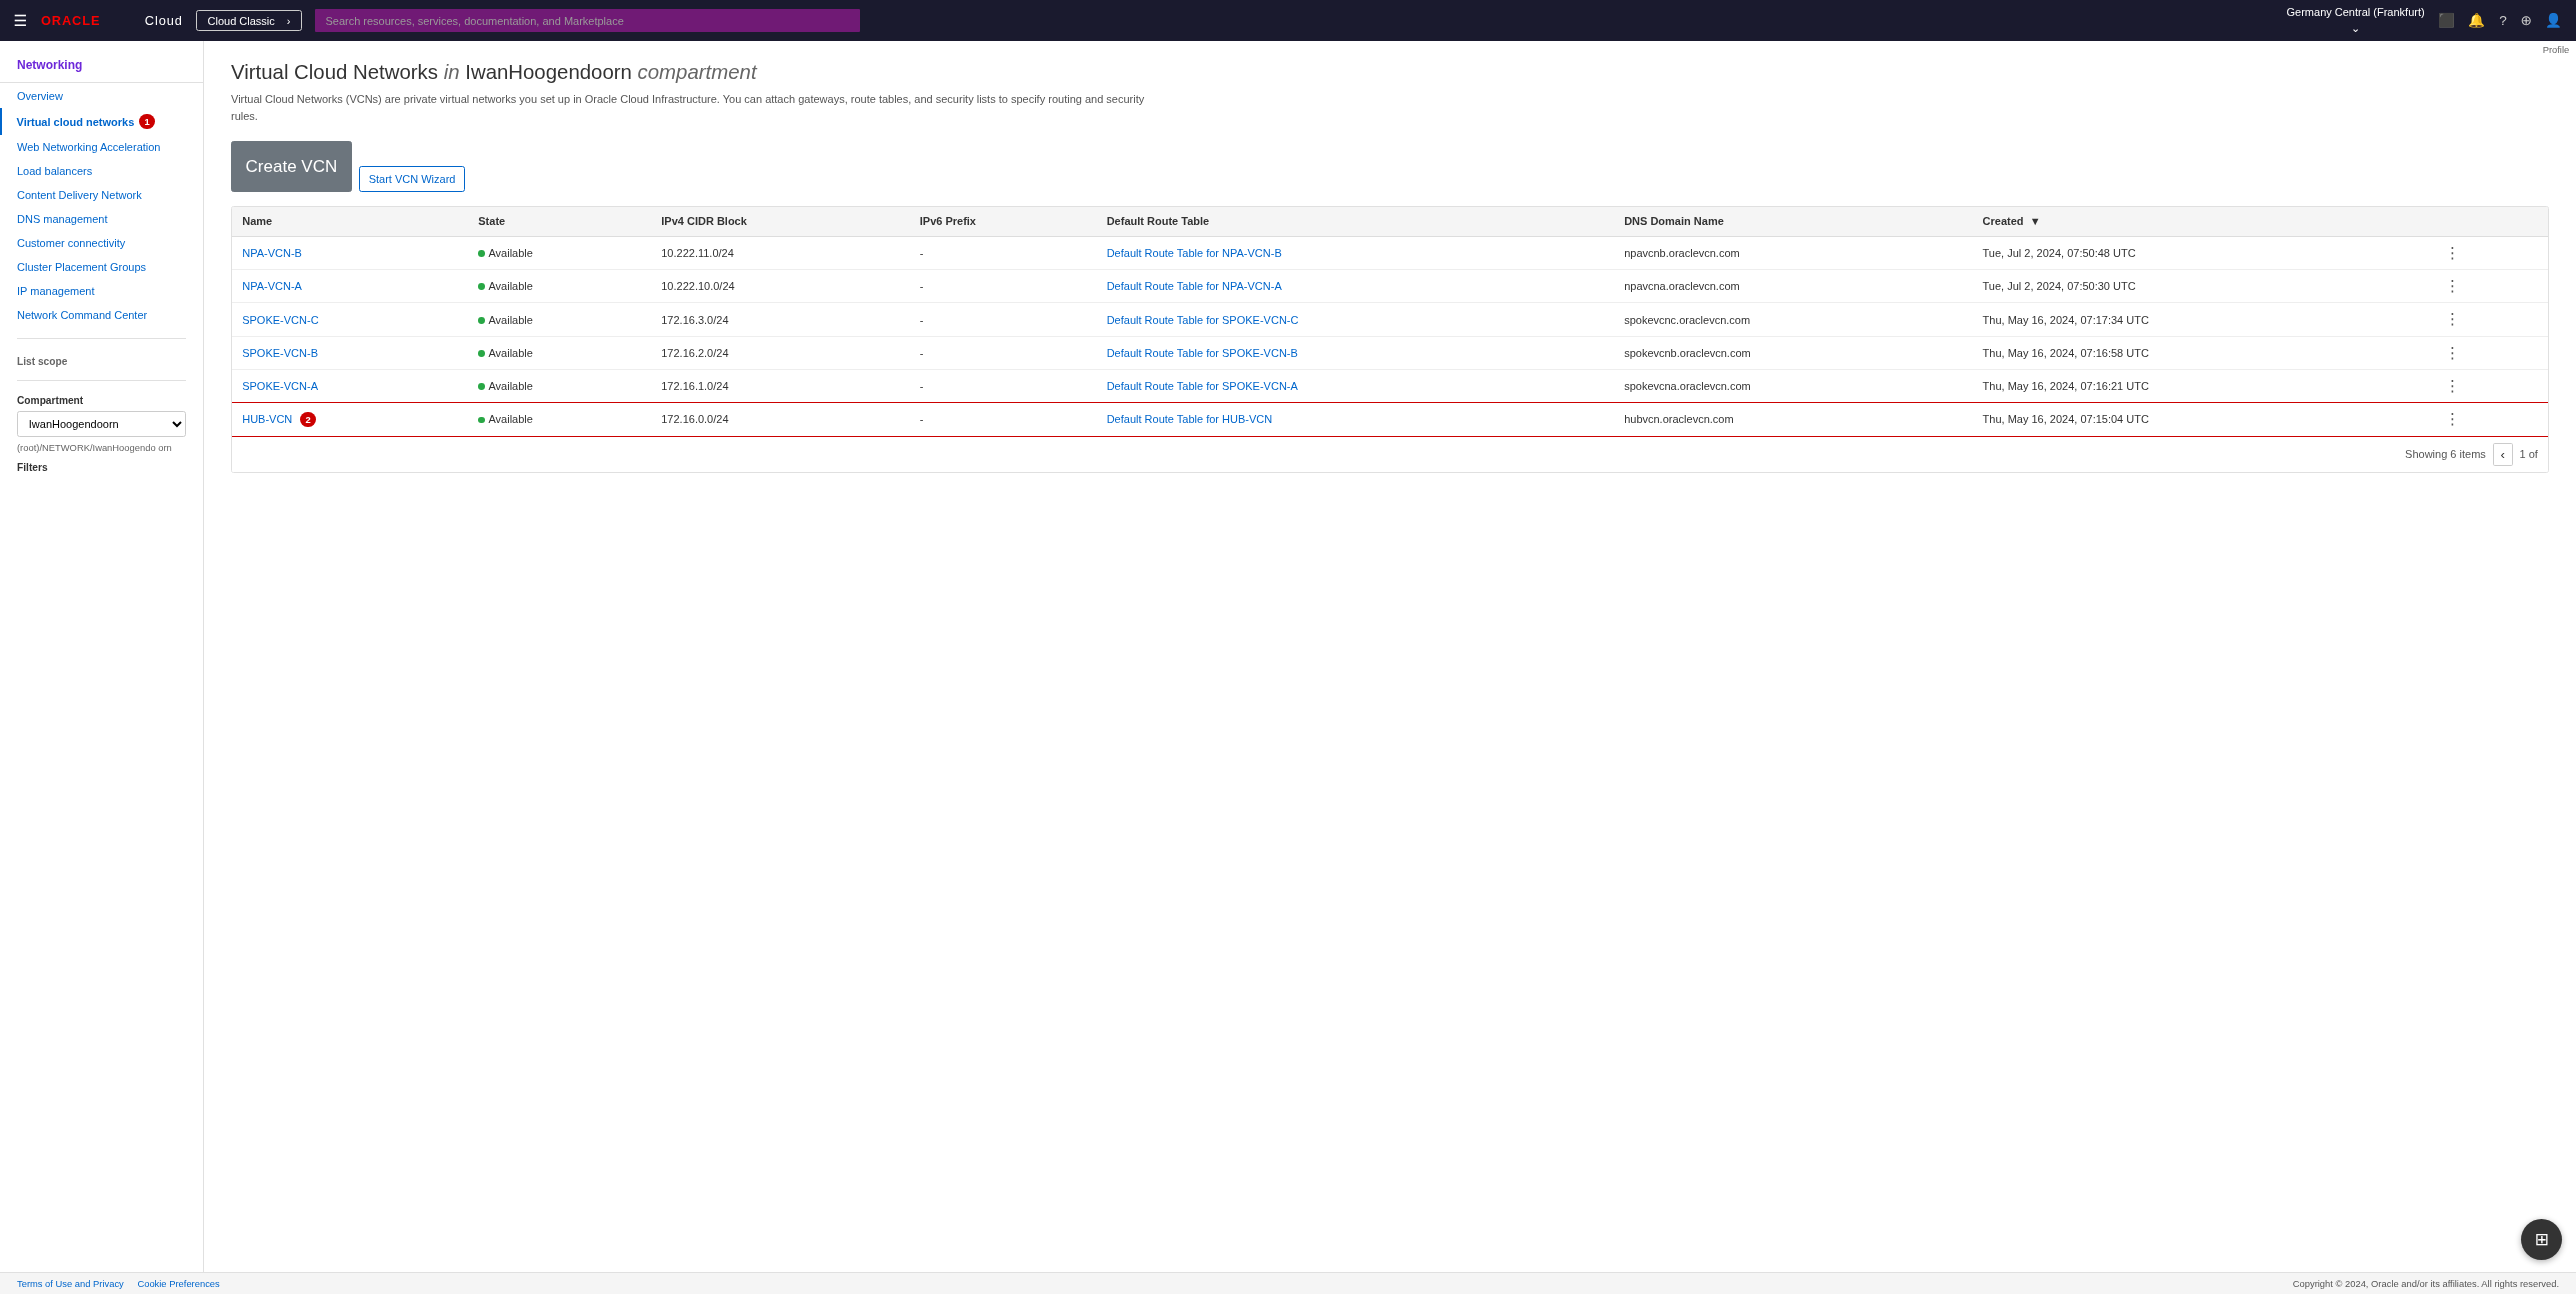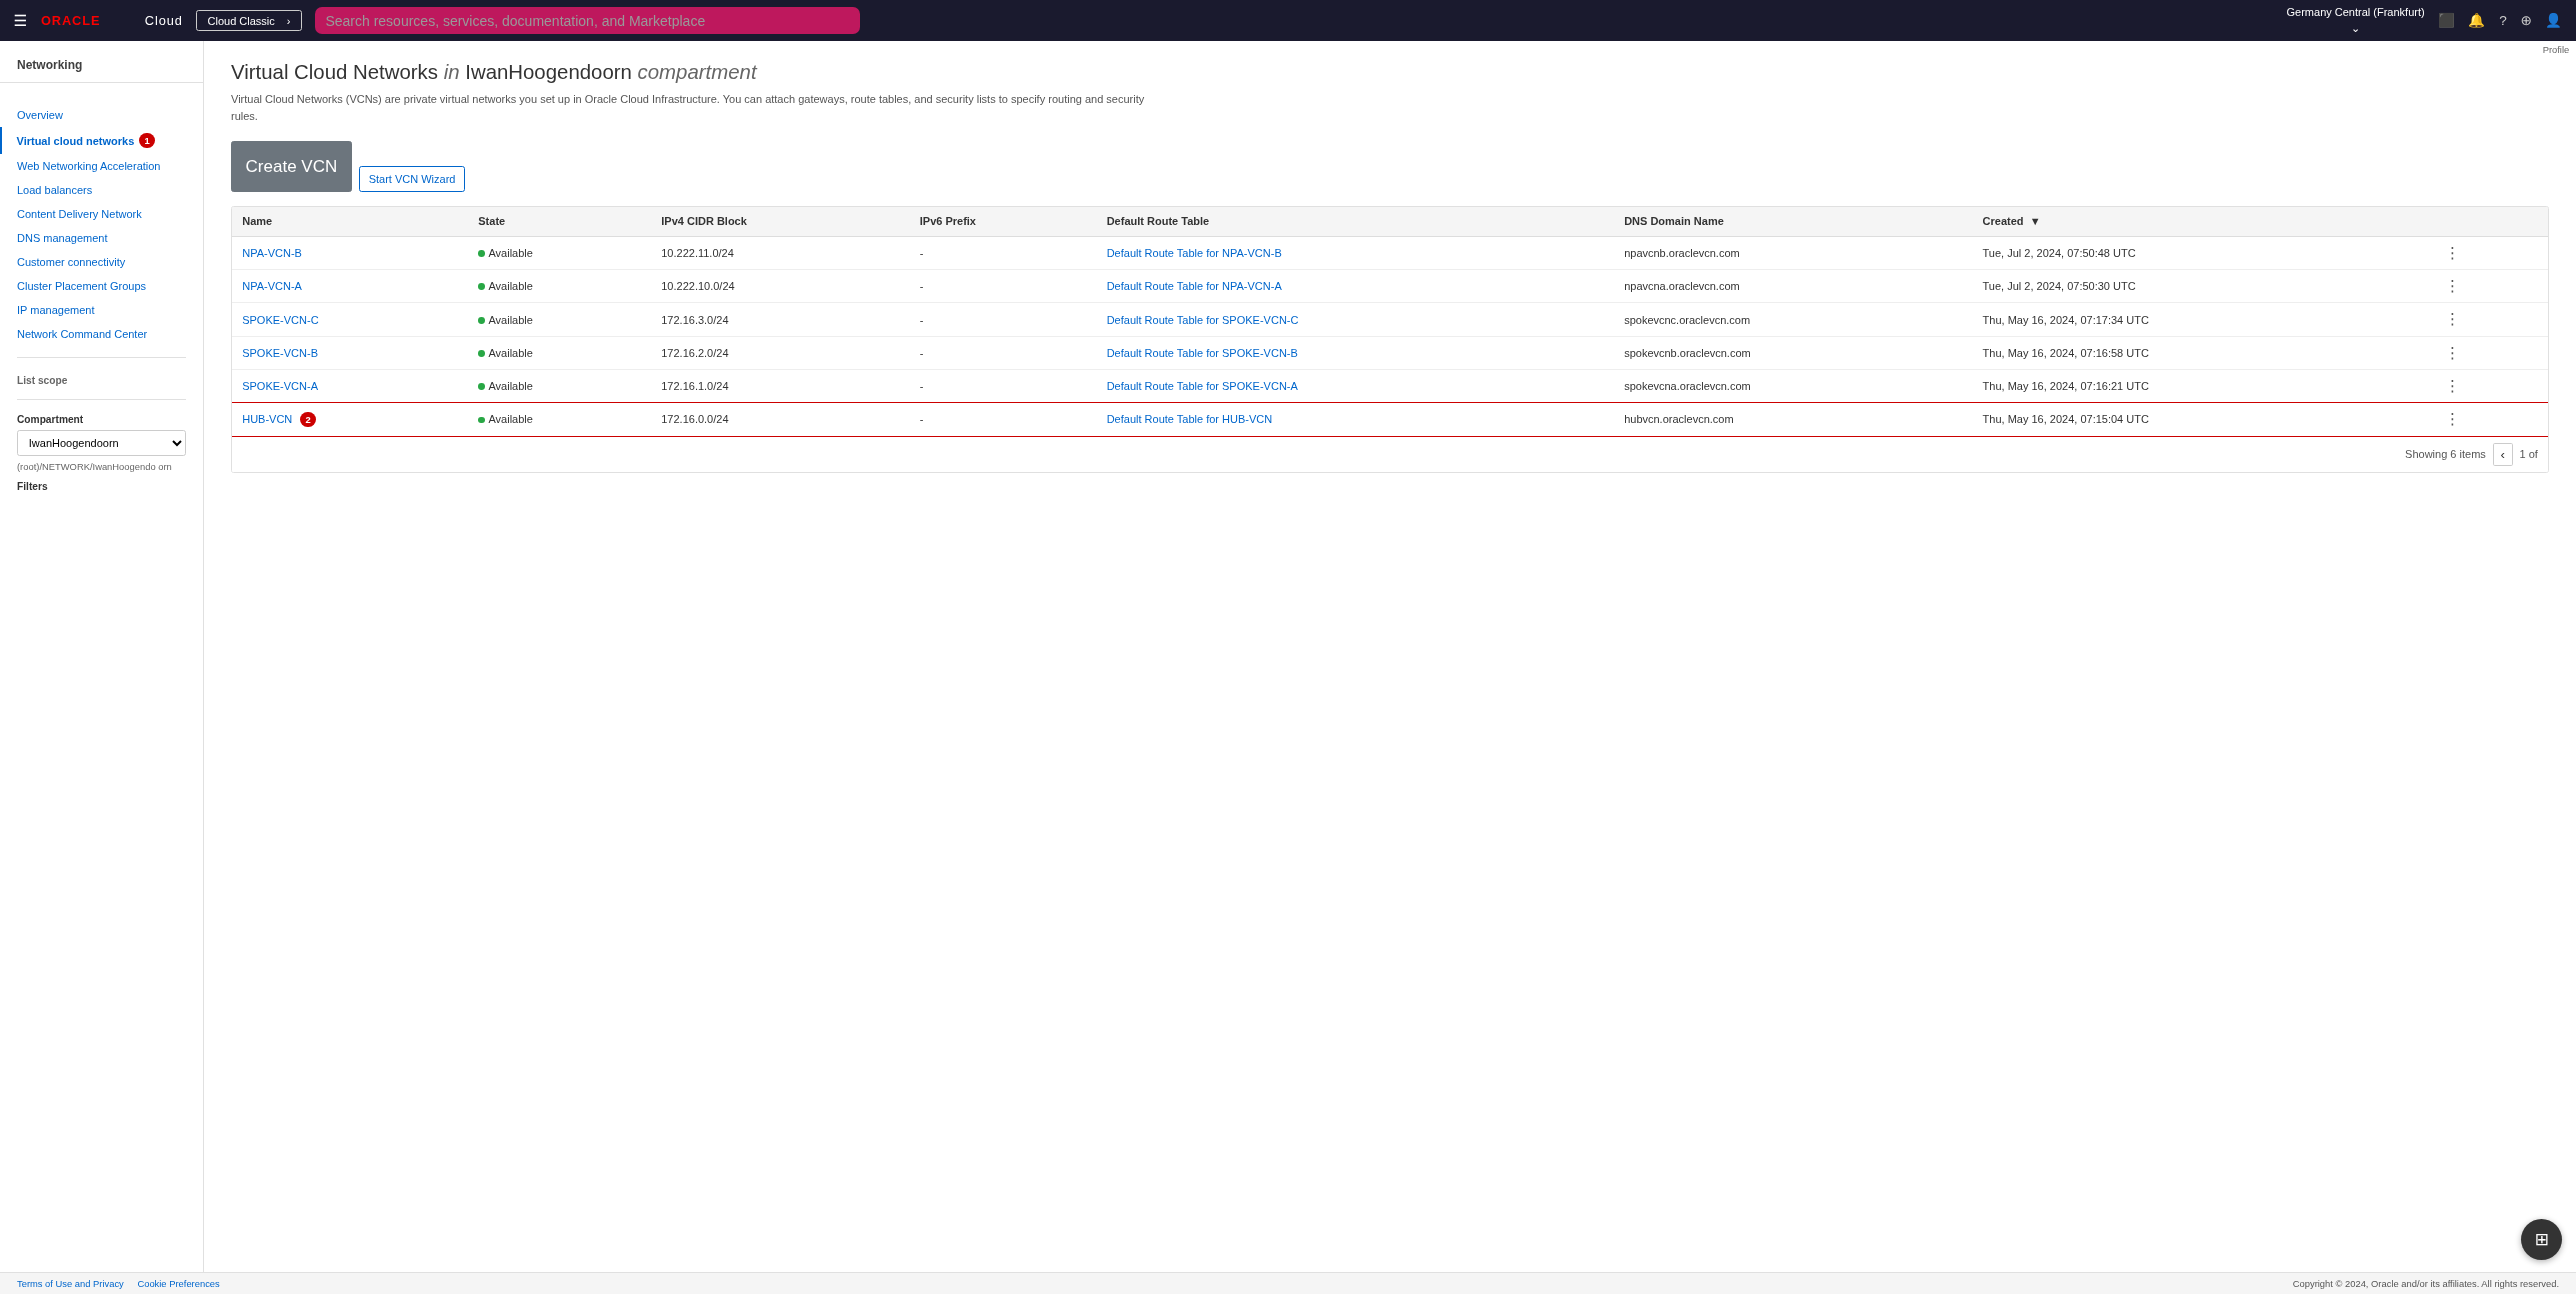--- a/index.html
+++ b/index.html
@@ -44,26 +44,26 @@
       cursor: pointer;
       font-size: 11px;
       white-space: nowrap;
       display: flex;
       align-items: center;
       gap: 12px;
     }
     .header-search {
       flex: 1;
       max-width: 545px;
-      background: #be185d;
+      background: #701a75;
       border: none;
-      border-radius: 7px;
+      border-radius: 1px;
       padding: 5.1px 10.2px;
       color: #ccc;
-      font-size: 14px;
+      font-size: 11px;
       outline: none;
     }
     .header-search::placeholder { color: #999; }
     .header-right {
       margin-left: auto;
       display: flex;
       align-items: center;
       gap: 13.6px;
       color: #fff;
     }
@@ -110,24 +110,24 @@
       padding: 17px 0;
       overflow-y: auto;
       position: fixed;
       top: 41px;
       bottom: 0;
       left: 0;
     }
     .sidebar-title {
       font-size: 12px;
       font-weight: 600;
-      color: #404040;
+      color: #6d28d9;
       padding: 0 17px 10.2px;
       border-bottom: 0.9px solid #e0e0e0;
-      margin-bottom: 20px;
+      margin-bottom: 1px;
     }
     .sidebar-nav-item {
       display: flex;
       align-items: center;
       padding: 6px 17px;
       cursor: pointer;
       color: #0066cc;
       font-size: 11px;
       text-decoration: none;
       position: relative;

